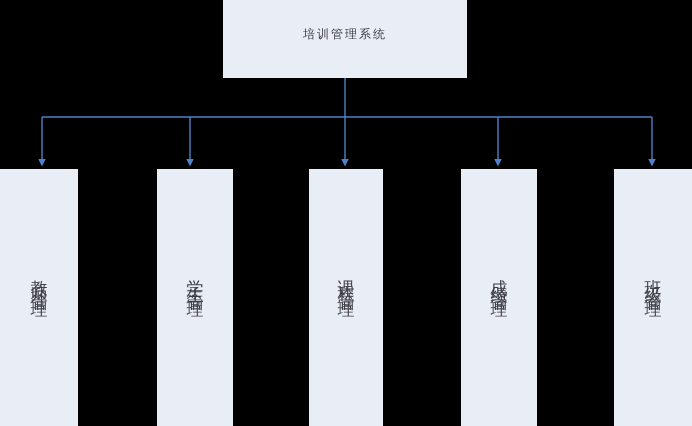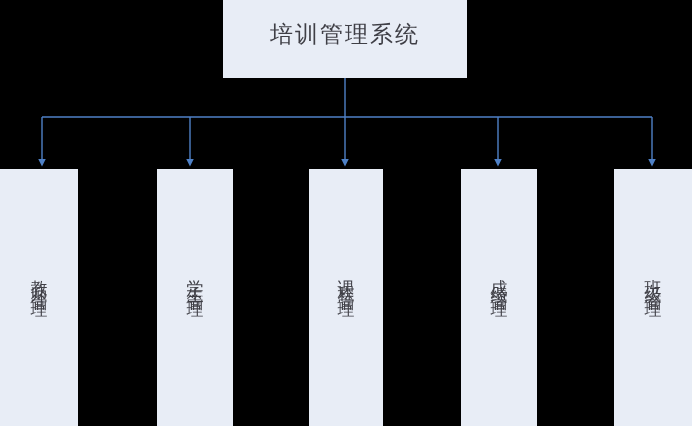--- a/index.html
+++ b/index.html
@@ -26,21 +26,21 @@
     align-items: center;
     justify-content: center;
   }
   .root-node {
     left: 223px;
     top: -10px;
     width: 244px;
     height: 88px;
   }
   .root-label {
-    font-size: 23px;
+    font-size: 12px;
     color: #3f3f46;
     letter-spacing: 2px;
     white-space: nowrap;
     line-height: 1;
   }
   .child-node {
     top: 169px;
     height: 266px;
     align-items: center;
     justify-content: center;

